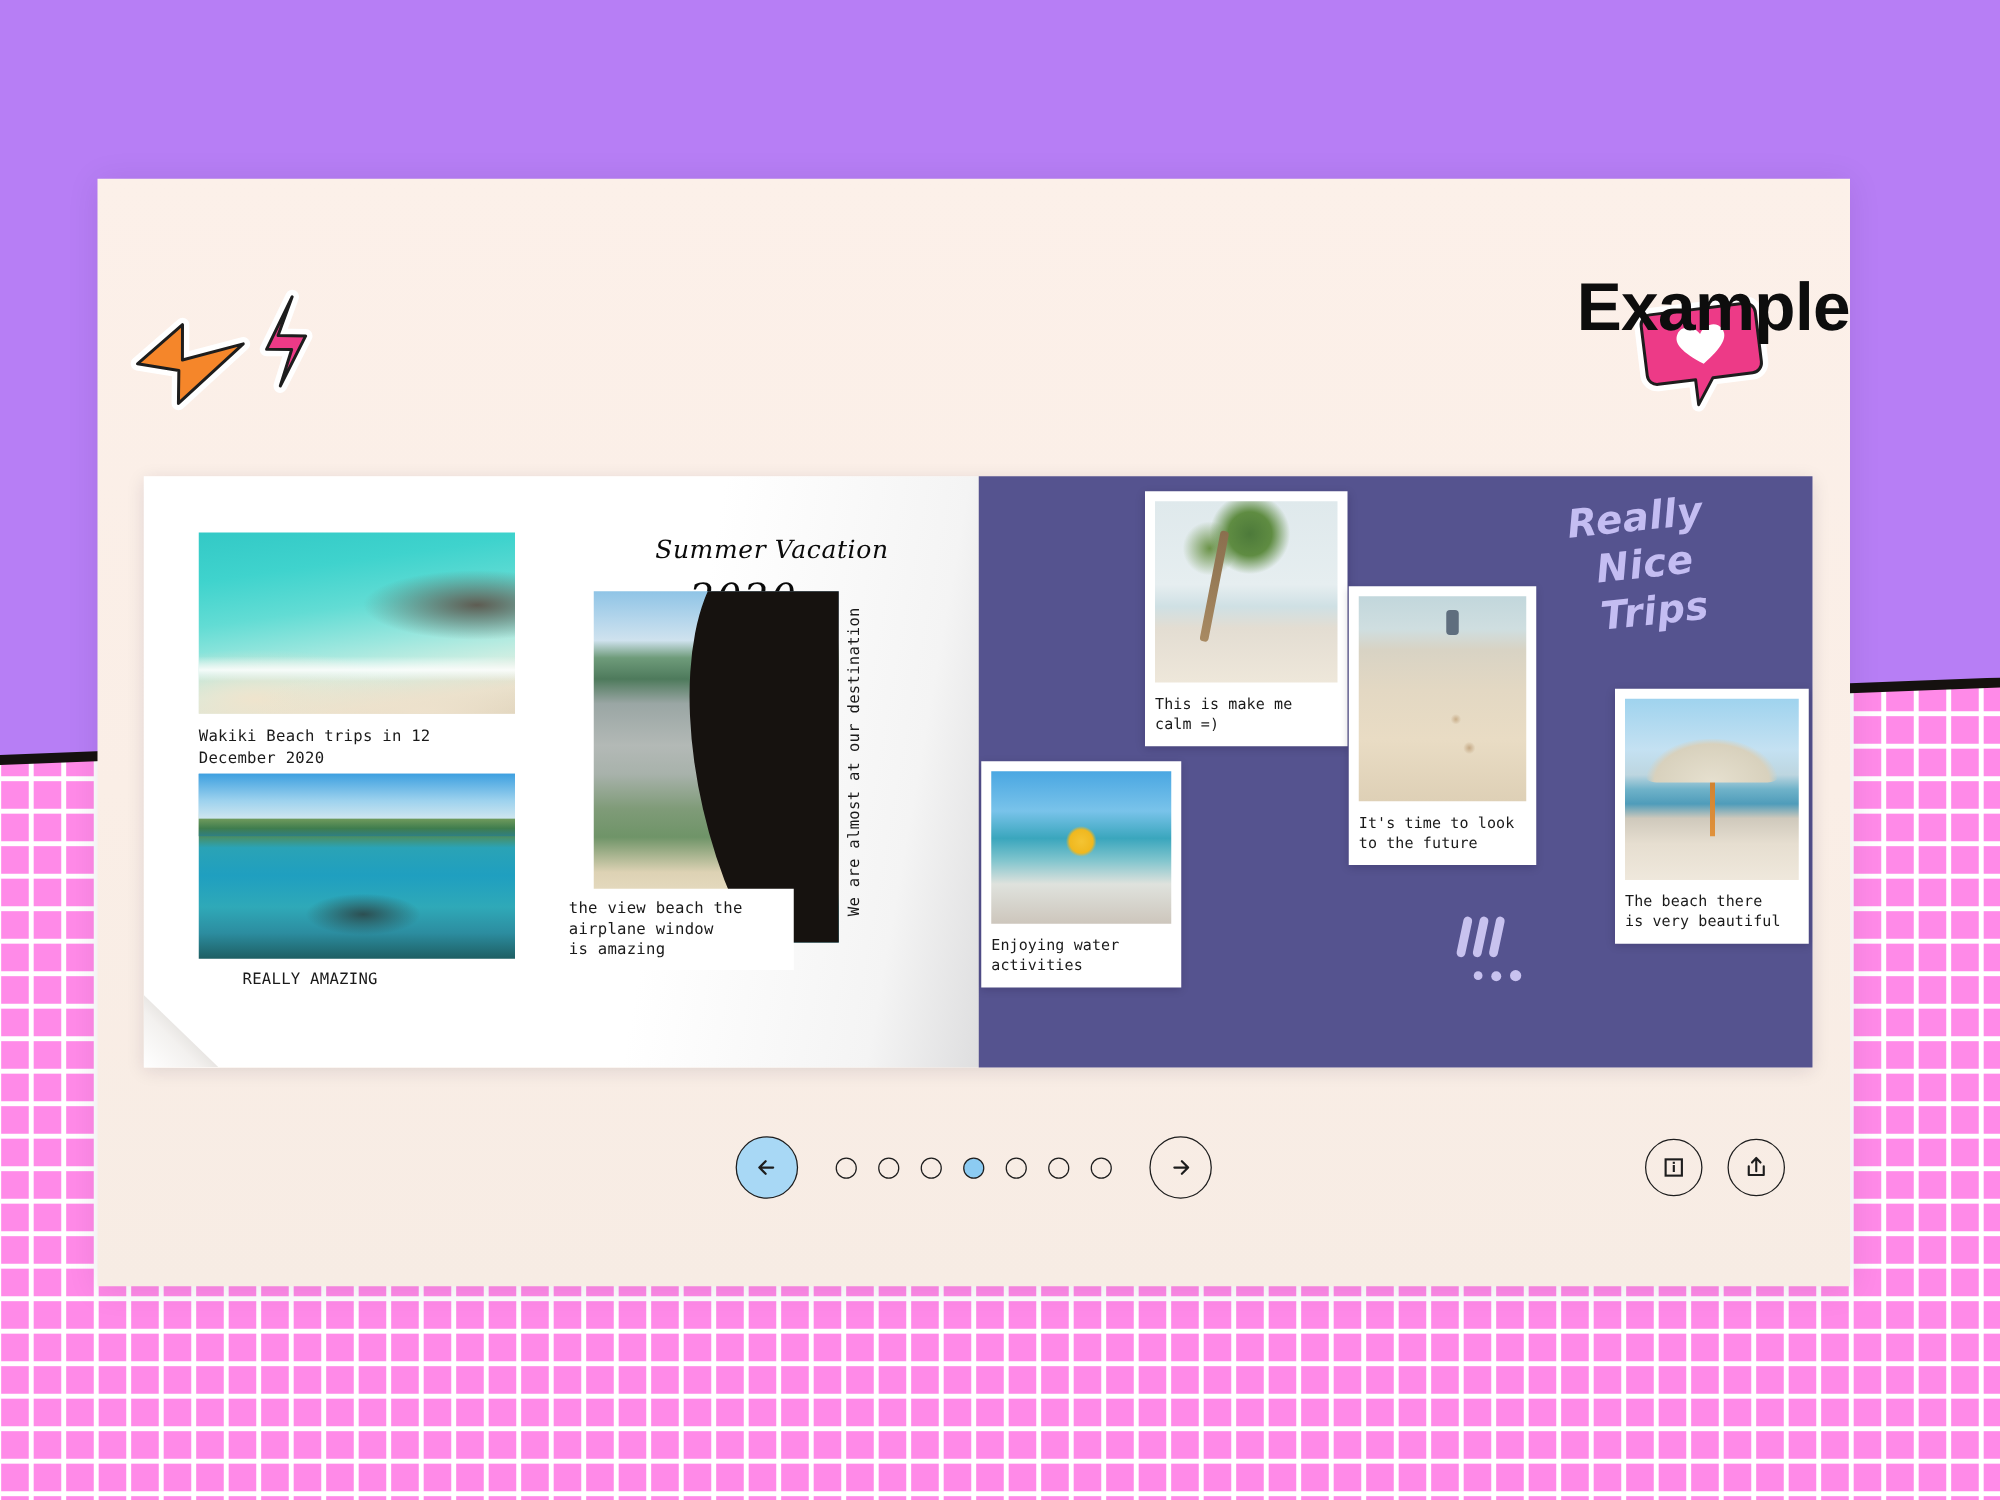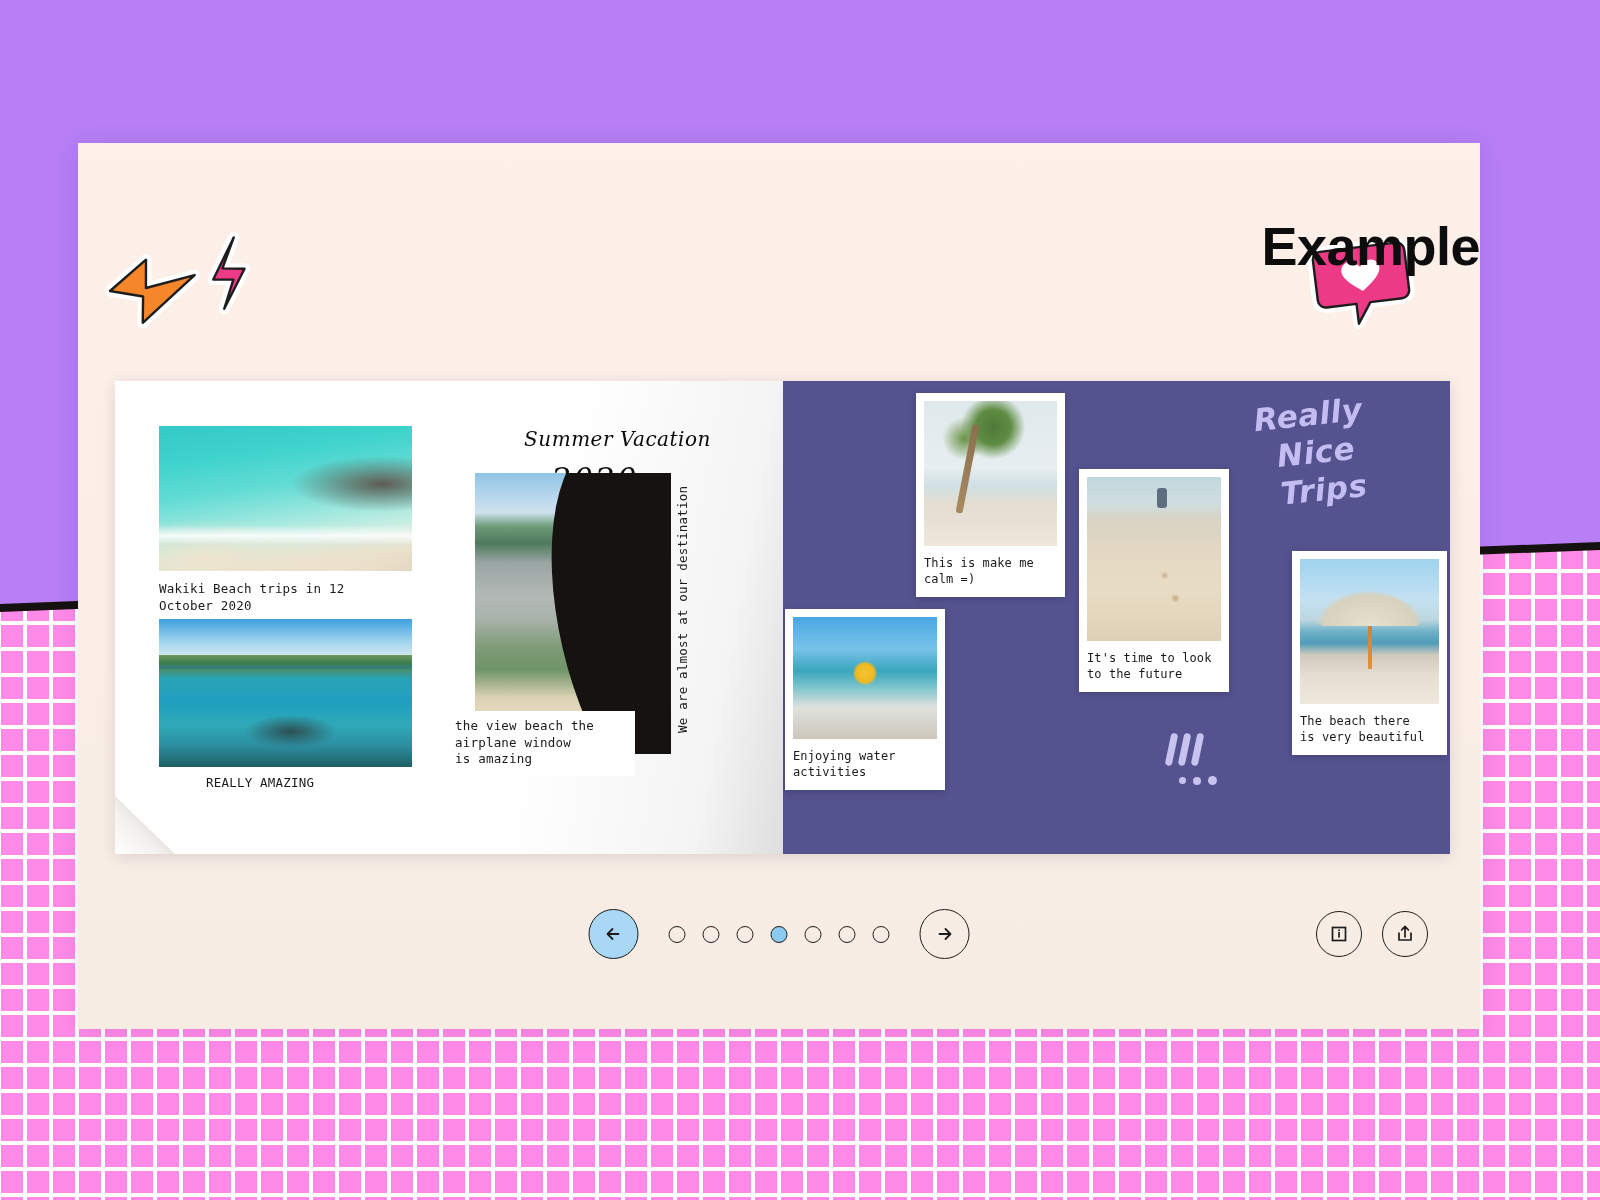--- a/index.html
+++ b/index.html
@@ -141,21 +141,21 @@
   .ph-lagoon::before {
     content:"";
     position:absolute; left:0; right:0; top:0; height:24%;
     background: linear-gradient(180deg, #3ea0e0 0%, #9dd2ee 60%, #cfe6ef 100%);
   }
   .ph-lagoon::after {
     content:"";
     position:absolute; left:0; right:0; top:24%; height:10%;
     background: linear-gradient(180deg, #6f9a5c 0%, #3f7d4e 55%, #2f7f84 100%);
   }
-  .cap-amazing { left: 56px; top: 394px; width: 220px; padding-left: 35px; }
+  .cap-amazing { left: 44px; top: 394px; width: 220px; padding-left: 35px; }
 
   
   .script-head {
     position: absolute;
     left: 330px; top: 38px;
     width: 300px;
     text-align: center;
     font-family: "DejaVu Serif", "Liberation Serif", serif;
     font-style: italic;
     color: #0a0a0a;
@@ -229,21 +229,21 @@
     font-family: "DejaVu Sans Mono", "Liberation Mono", monospace;
     font-size: 12px;
     line-height: 16px;
     color: #1a1a1a;
     letter-spacing: .1px;
     margin-top: 9px;
     white-space: pre-line;
   }
 
   
-  .pol-palm { left: 133px; top: 12px; width: 149px; }
+  .pol-palm { left: 133px; top: 12px; width: 162px; }
   .pol-palm .pimg {
     height: 145px;
     background:
       radial-gradient(circle 46px at 52% 18%, #4d7a3a 0%, #5f8c42 38%, rgba(95,140,66,0) 70%),
       radial-gradient(circle 30px at 30% 26%, #6b9348 0%, rgba(107,147,72,0) 72%),
       linear-gradient(180deg, #dfe9ec 0%, #e6eef0 46%, #cfe0e4 58%, #e3ddd2 70%, #eee7da 100%);
     position: relative;
   }
   .pol-palm .pimg::after {
     content:"";
@@ -432,21 +432,21 @@
     <div class="title-block">
       <div class="title-line1">Example</div>
     </div>
 
     <div class="spread">
 
       <div class="page page-left">
 
         <div class="photo ph-beach-aerial"></div>
         <div class="cap-mono cap-waikiki">Wakiki Beach trips in 12
-October 2020</div>
+December 2020</div>
 
         <div class="photo ph-lagoon"></div>
         <div class="cap-mono cap-amazing">REALLY AMAZING</div>
 
         <div class="script-head">
           <div class="script-l1">Summer Vacation</div>
           <div class="script-l2">2020</div>
         </div>
 
         <div class="photo ph-city"></div>

